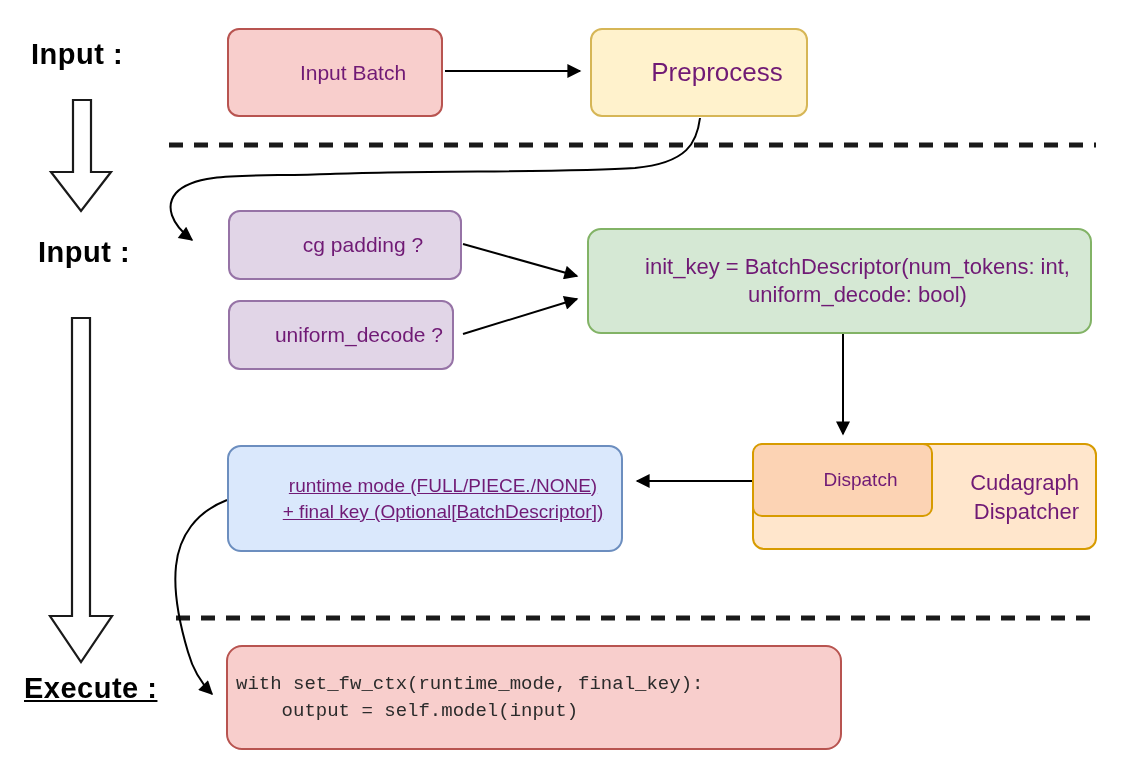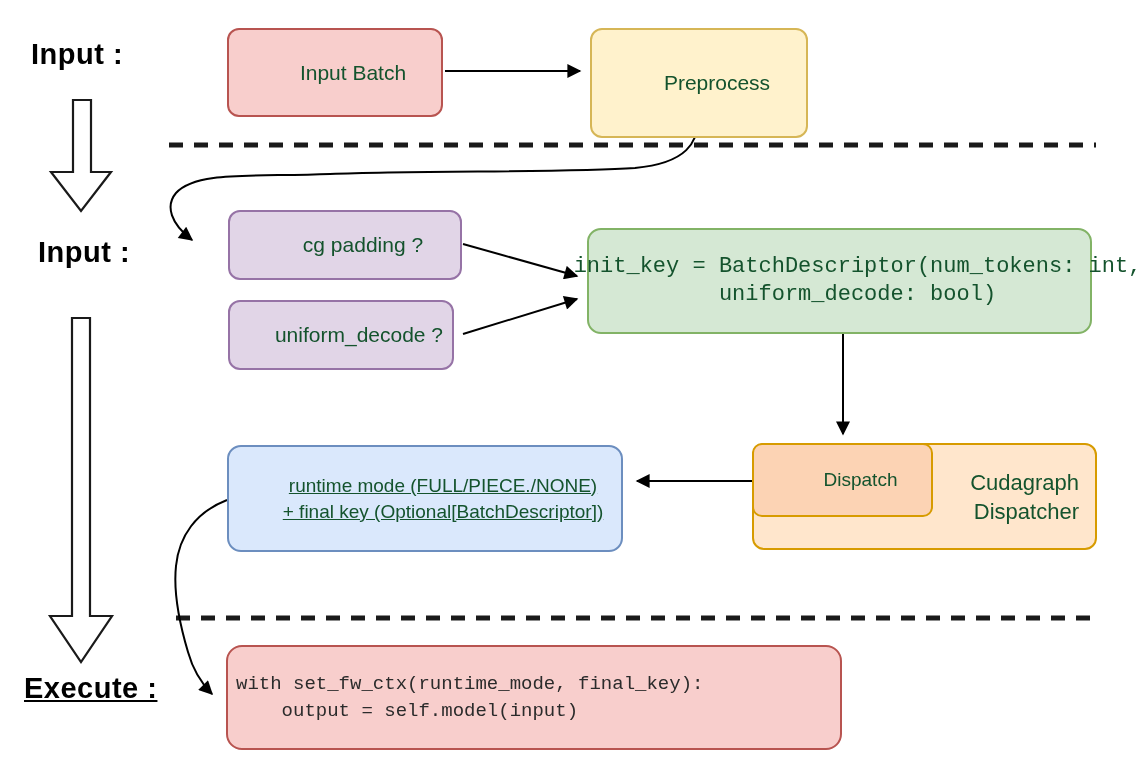--- a/index.html
+++ b/index.html
@@ -9,28 +9,28 @@
   }
   .arrows { position:absolute; left:0; top:0; width:1142px; height:770px; z-index:1; }
   .section-label {
     position:absolute; z-index:3; font-weight:700; color:#000000;
     font-size:29px; letter-spacing:0.5px; white-space:nowrap;
   }
   .node {
     position:absolute; z-index:2; box-sizing:border-box;
     border:2px solid #000; border-radius:12px;
     display:flex; flex-direction:column; align-items:center; justify-content:center;
-    text-align:center; color:#14532d; line-height:1.3; white-space:nowrap;padding-left:36px;
+    text-align:center; color:#701a75; line-height:1.3; white-space:nowrap;padding-left:36px;
   }
   .node span { display:block; }
   #n-input-batch { left:227px; top:28px;  width:216px; height:89px;  font-size:21px; }
-  #n-preprocess  { left:590px; top:28px;  width:218px; height:110px;  font-size:21px;justify-content:center; }
+  #n-preprocess  { left:590px; top:28px;  width:218px; height:89px;  font-size:26px;justify-content:center; }
   #n-cg-padding  { left:228px; top:210px; width:234px; height:70px;  font-size:21px; }
   #n-uniform     { left:228px; top:300px; width:226px; height:70px;  font-size:21px; }
-  #n-init-key    { left:587px; top:228px; width:505px; height:106px; font-size:22px; border-radius:14px; line-height:28px;font-family:Liberation Mono, monospace; }
+  #n-init-key    { left:587px; top:228px; width:505px; height:106px; font-size:22px; border-radius:14px; line-height:28px; }
   #n-disp-outer  { left:752px; top:443px; width:345px; height:107px; font-size:22px; line-height:29px;
                    align-items:flex-end; padding-right:16px; }
   #n-disp-inner  { left:752px; top:443px; width:181px; height:74px;  font-size:19px; border-radius:10px; }
   #n-runtime     { left:227px; top:445px; width:396px; height:107px; font-size:19px; border-radius:14px; line-height:26px;text-decoration:underline; }
   #n-exec-code   { left:226px; top:645px; width:616px; height:105px; border-radius:16px;
                    font-family:"Liberation Mono", monospace; font-size:19px; line-height:27px;
                    align-items:flex-start; padding-left:8px; text-align:left; color:#2b2b2b; white-space:pre; }
 </style>
 </head>
 <body>

